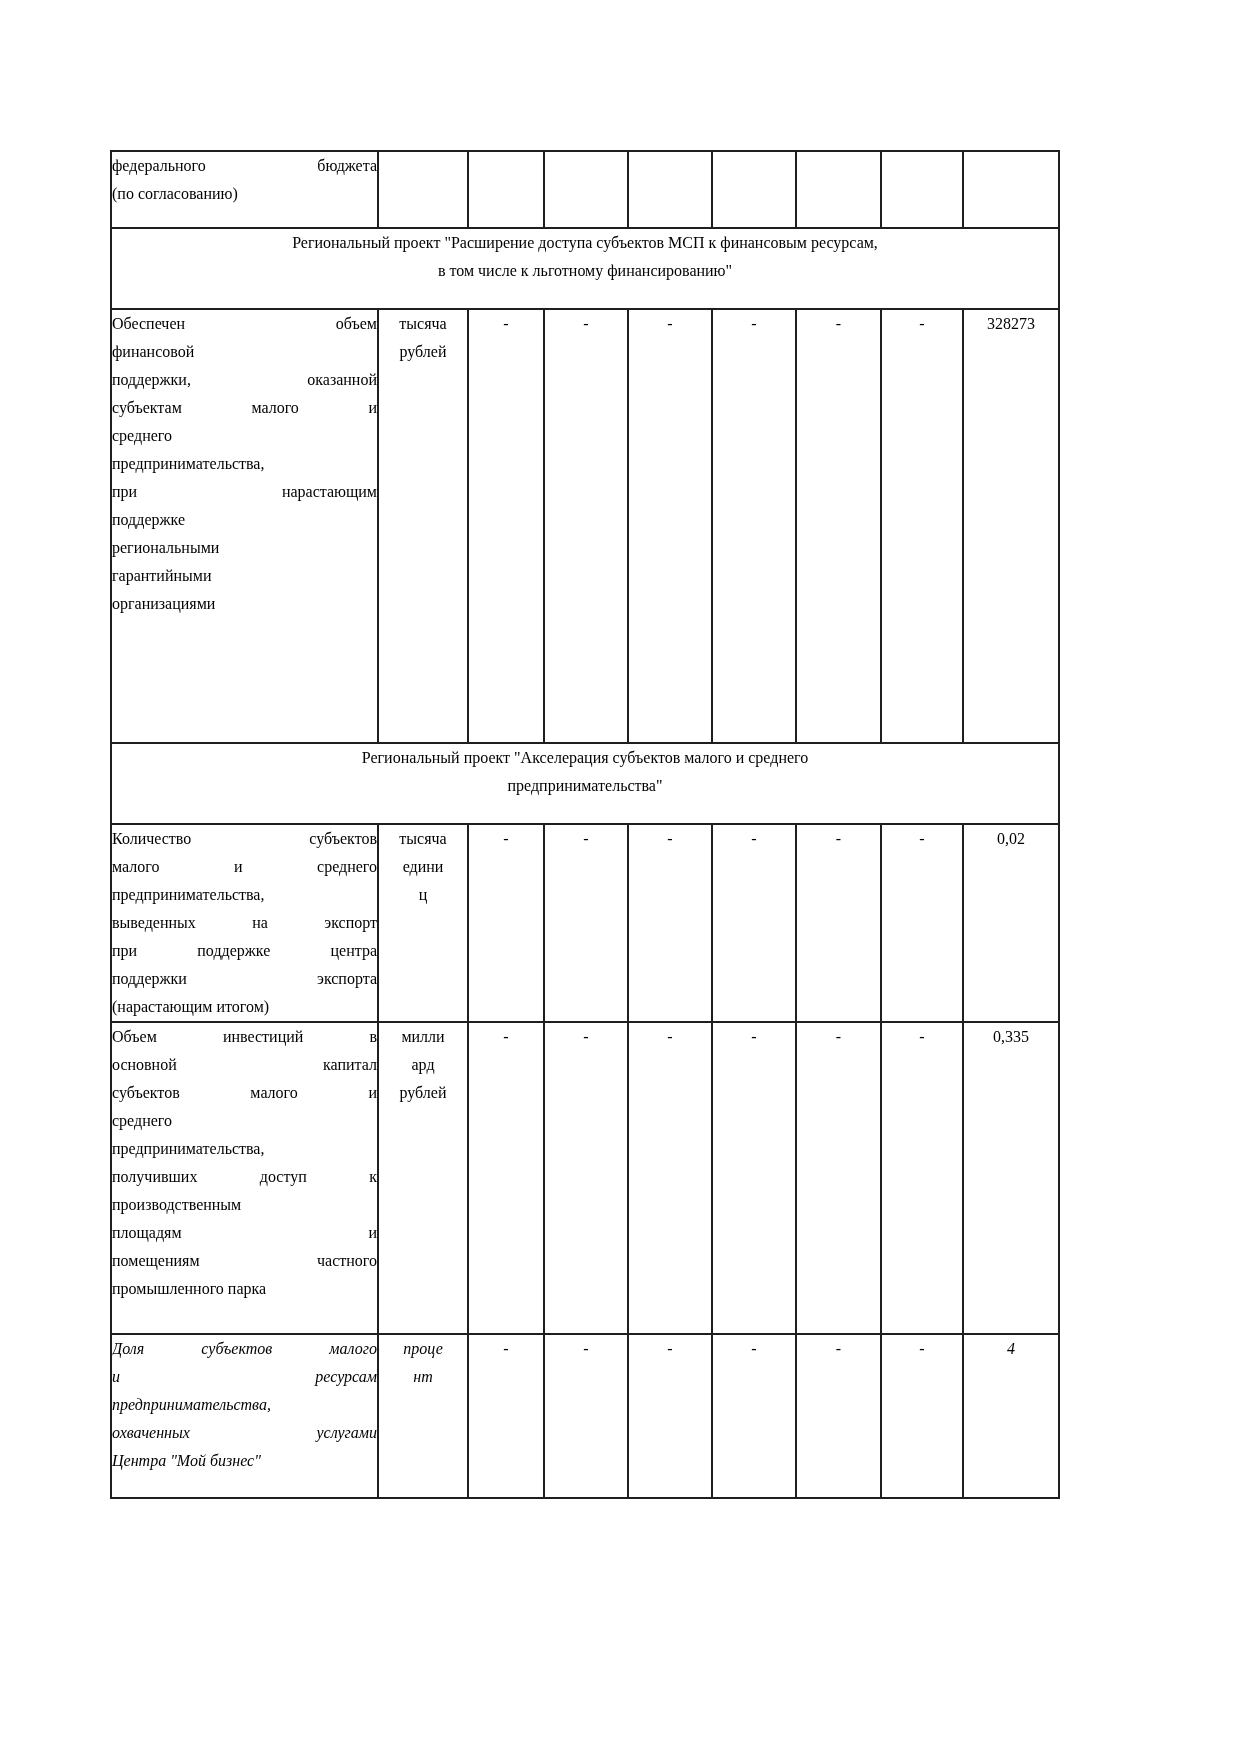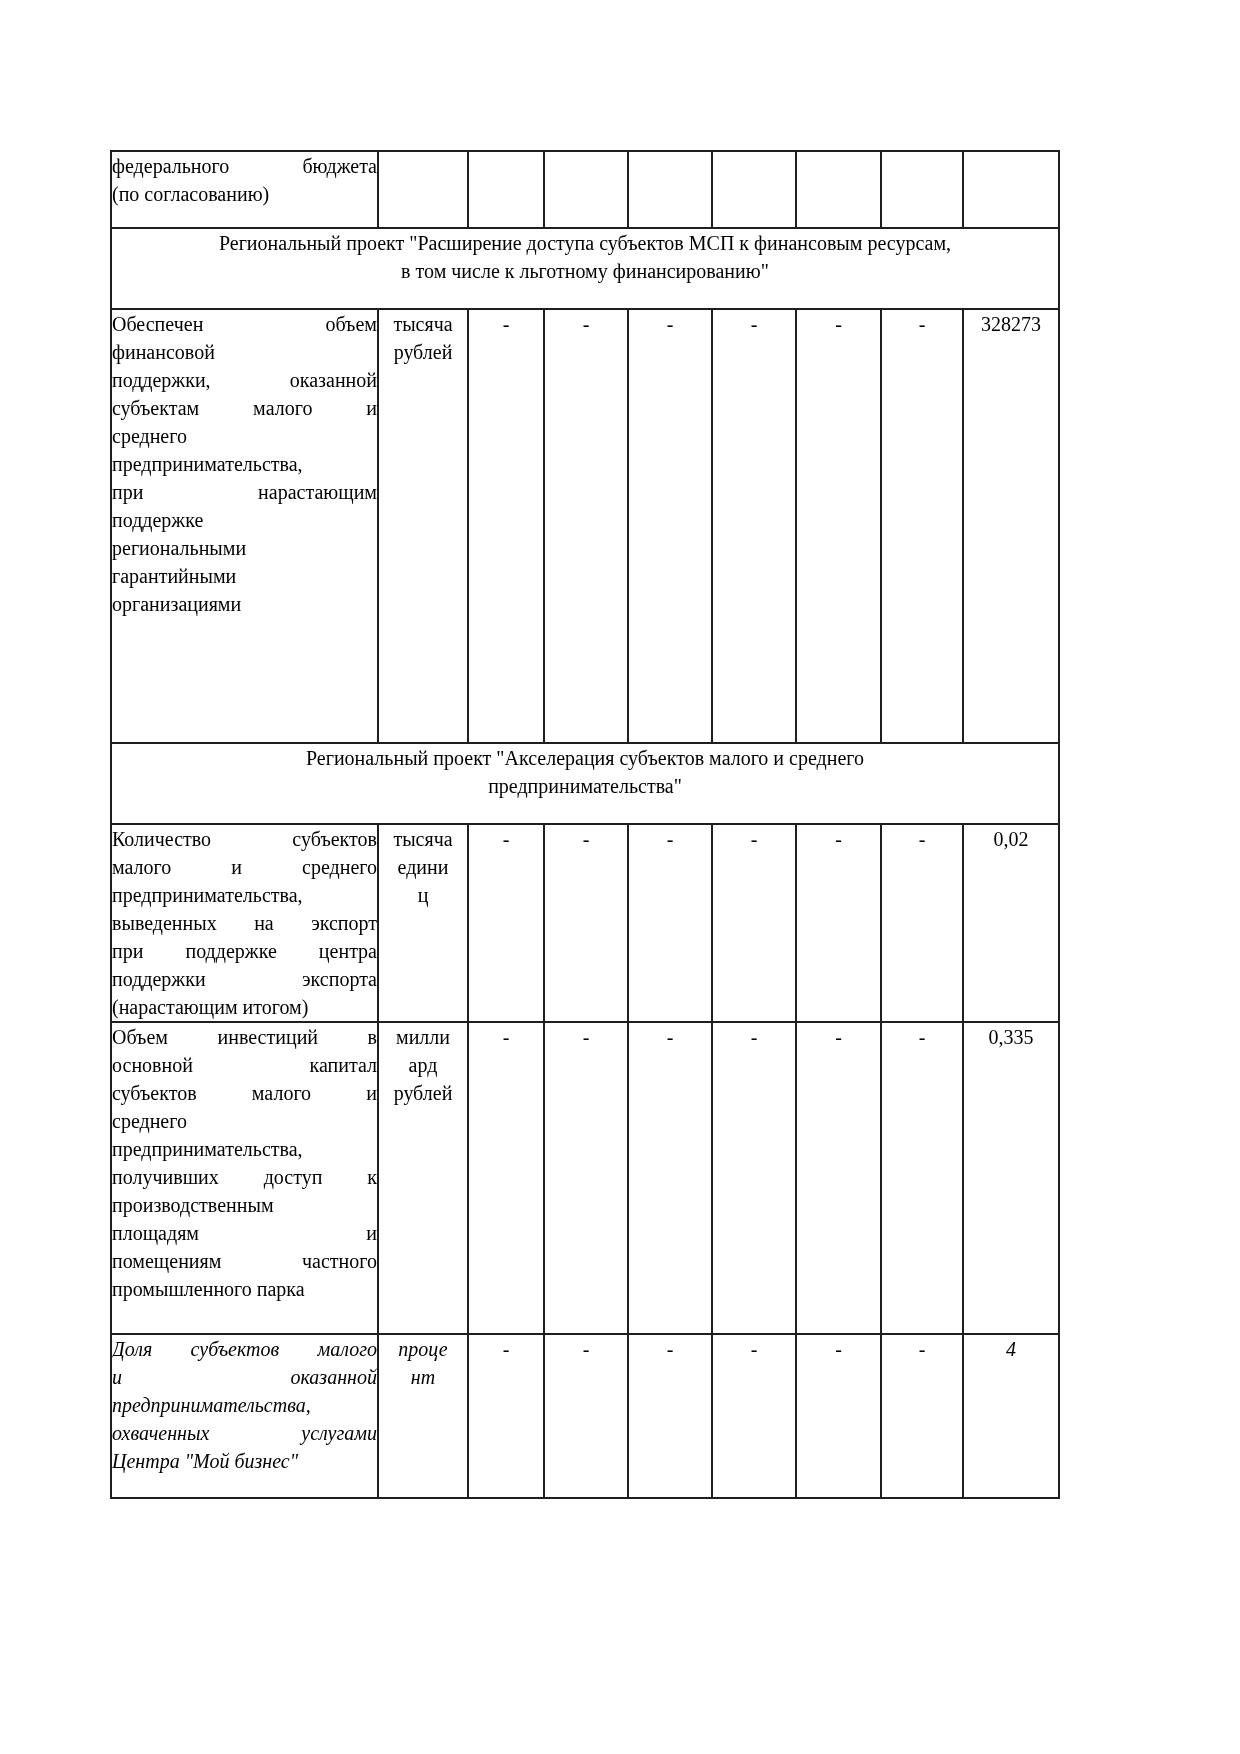--- a/index.html
+++ b/index.html
@@ -21,21 +21,21 @@
     left: 110px;
     top: 150px;
     width: 948px;
     border-collapse: collapse;
     table-layout: fixed;
   }
   table.doc-table td {
     border: 2px solid #1f1f1f;
     vertical-align: top;
     padding: 0;
-    font-size: 20px;
+    font-size: 16px;
     line-height: 28px;
     color: #000000;
     overflow: hidden;
   }
   td.cell-indicator {
     padding: 11px 8px 6px 9px;
   }
   td.cell-indicator .line {
     text-align: justify;
   }
@@ -167,21 +167,21 @@
           <td class="cell-dash">-</td>
           <td class="cell-dash">-</td>
           <td class="cell-dash">-</td>
           <td class="cell-dash">-</td>
           <td class="cell-dash">-</td>
           <td class="cell-value">0,335</td>
         </tr>
         <tr style="height: 164px; font-style: italic;">
           <td class="cell-indicator">
             <div class="line j">Доля субъектов малого</div>
-            <div class="line j">и оказанной</div>
+            <div class="line j">и ресурсам</div>
             <div class="line">предпринимательства,</div>
             <div class="line j">охваченных услугами</div>
             <div class="line">Центра "Мой бизнес"</div>
           </td>
           <td class="cell-unit">проце
 нт</td>
           <td class="cell-dash">-</td>
           <td class="cell-dash">-</td>
           <td class="cell-dash">-</td>
           <td class="cell-dash">-</td>

